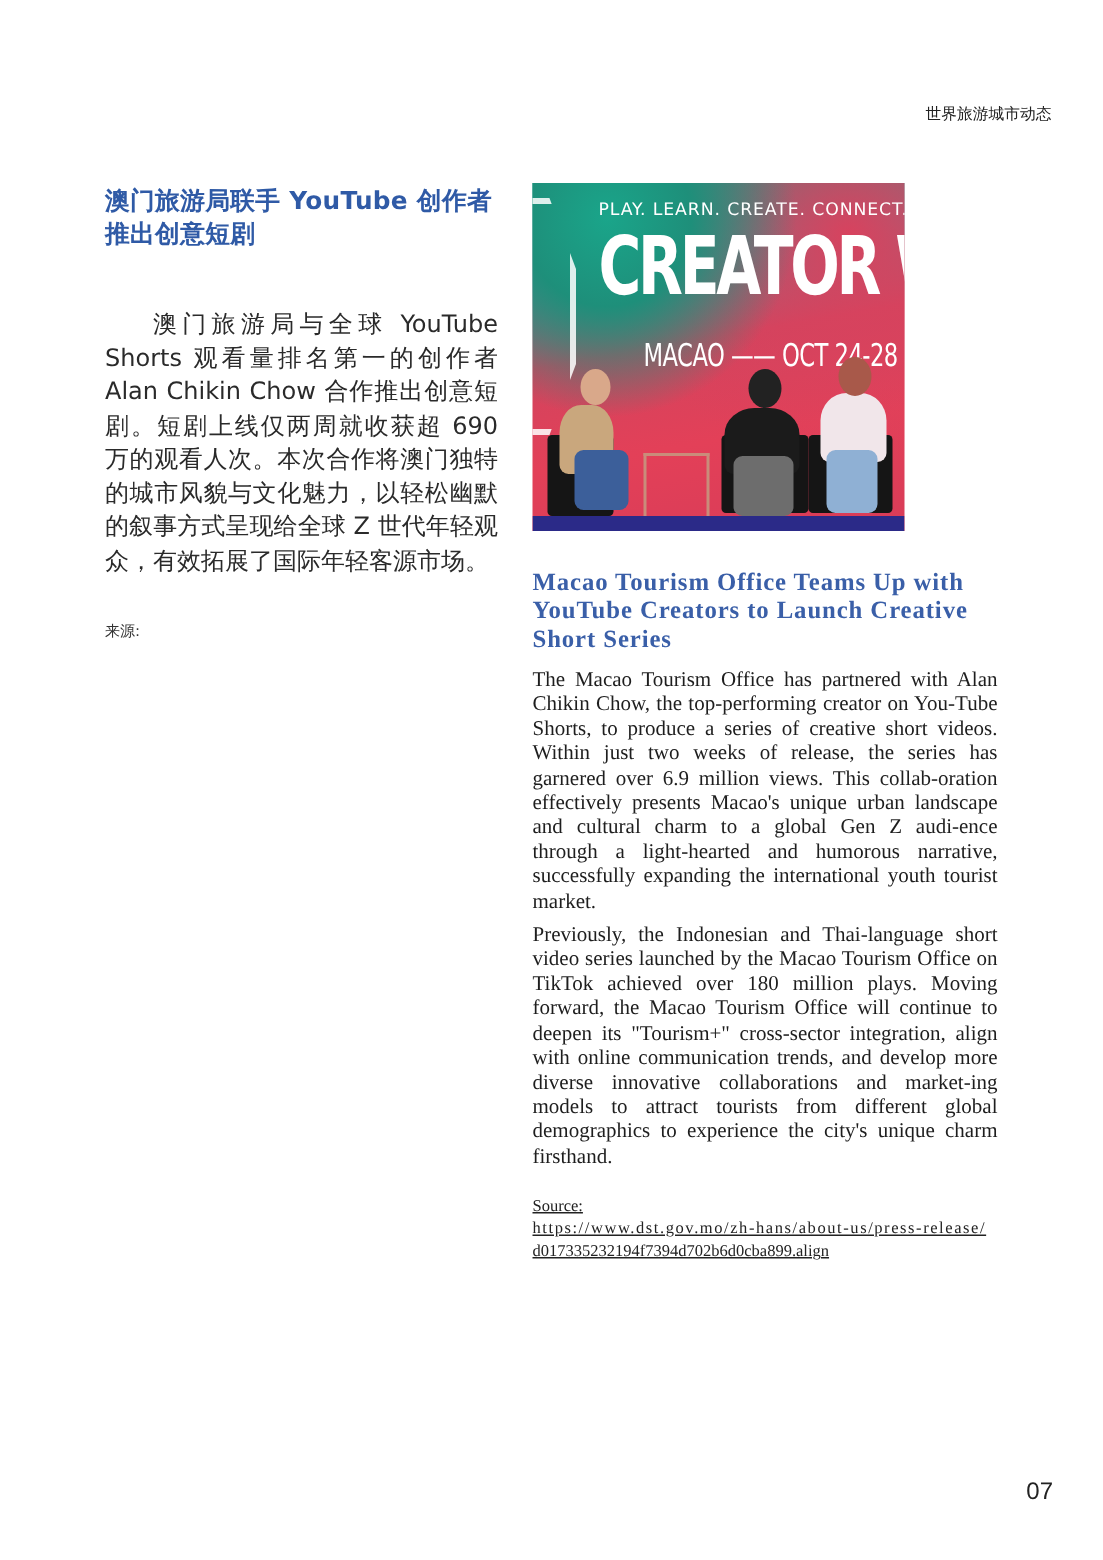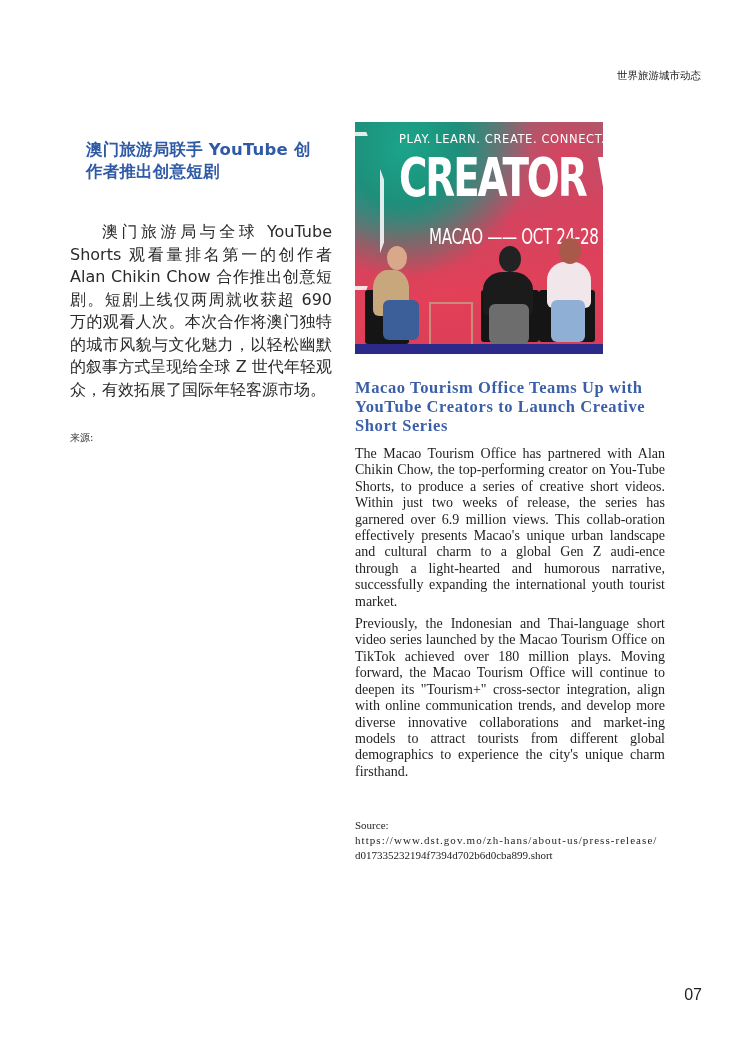--- a/index.html
+++ b/index.html
@@ -7,21 +7,21 @@
   .running-header {
     position: absolute; right: 34px; top: 69px;
     font-family: "DejaVu Sans", sans-serif; font-size: 10.5px; color: #222;
   }
   .page-number {
     position: absolute; right: 33px; top: 986px;
     font-family: "Liberation Sans", sans-serif; font-size: 16px; color: #222;
   }
   .col-left { position: absolute; left: 70px; top: 123px; width: 262px; }
   .zh-title {
-    margin: 16px; font-family: "DejaVu Sans", sans-serif; font-weight: bold;
+    margin: 0; font-family: "DejaVu Sans", sans-serif; font-weight: bold;
     font-size: 16.5px; line-height: 22px; color: #2f5aa6; letter-spacing: 0.2px;
   }
   .zh-body {
     margin-top: 38px; font-family: "DejaVu Sans", sans-serif;
     font-size: 16px; line-height: 22.5px; color: #2a2a2a; text-align: justify;
   }
   .zh-body p { margin: 0; text-indent: 2em; }
   .zh-source {
     margin-top: 30px; font-family: "DejaVu Sans", sans-serif;
     font-size: 10px; line-height: 14.5px; color: #333; word-break: break-all;
@@ -62,22 +62,22 @@
   .en-title {
     margin: 24px 0 0 0; font-family: "Liberation Serif", serif; font-weight: bold;
     font-size: 16.5px; line-height: 19px; color: #3a5fa8; letter-spacing: 0.6px;
   }
   .en-body {
     margin-top: 11px; font-family: "Liberation Serif", serif;
     font-size: 14px; line-height: 16.4px; color: #1e1e1e; text-align: justify;
   }
   .en-body p { margin: 0 0 6px 0; }
   .en-source {
-    margin-top: 38px; font-family: "Liberation Serif", serif;
-    font-size: 11px; line-height: 15px; color: #222;
+    margin-top: 17px; font-family: "Liberation Serif", serif;
+    font-size: 11px; line-height: 15px; color: #222; text-decoration: underline;
   }
   .en-source .url1 { letter-spacing: 1.05px; }
 </style>
 </head>
 <body>
 
 <div class="running-header">世界旅游城市动态</div>
 
 <section class="col-left">
   <h2 class="zh-title">澳门旅游局联手 YouTube 创作者推出创意短剧</h2>
@@ -117,17 +117,17 @@
   </div>
 
   <h2 class="en-title">Macao Tourism Office Teams Up with YouTube Creators to Launch Creative Short Series</h2>
   <div class="en-body">
     <p>The Macao Tourism Office has partnered with Alan Chikin Chow, the top-performing creator on You-Tube Shorts, to produce a series of creative short videos. Within just two weeks of release, the series has garnered over 6.9 million views. This collab-oration effectively presents Macao's unique urban landscape and cultural charm to a global Gen Z audi-ence through a light-hearted and humorous narrative, successfully expanding the international youth tourist market.</p>
     <p>Previously, the Indonesian and Thai-language short video series launched by the Macao Tourism Office on TikTok achieved over 180 million plays. Moving forward, the Macao Tourism Office will continue to deepen its "Tourism+" cross-sector integration, align with online communication trends, and develop more diverse innovative collaborations and market-ing models to attract tourists from different global demographics to experience the city's unique charm firsthand.</p>
   </div>
   <div class="en-source">
     <div>Source:</div>
     <div class="url1">https://www.dst.gov.mo/zh-hans/about-us/press-release/</div>
-    <div>d017335232194f7394d702b6d0cba899.short</div>
+    <div>d017335232194f7394d702b6d0cba899.align</div>
   </div>
 </section>
 
 <div class="page-number">07</div>
 
 </body></html>

